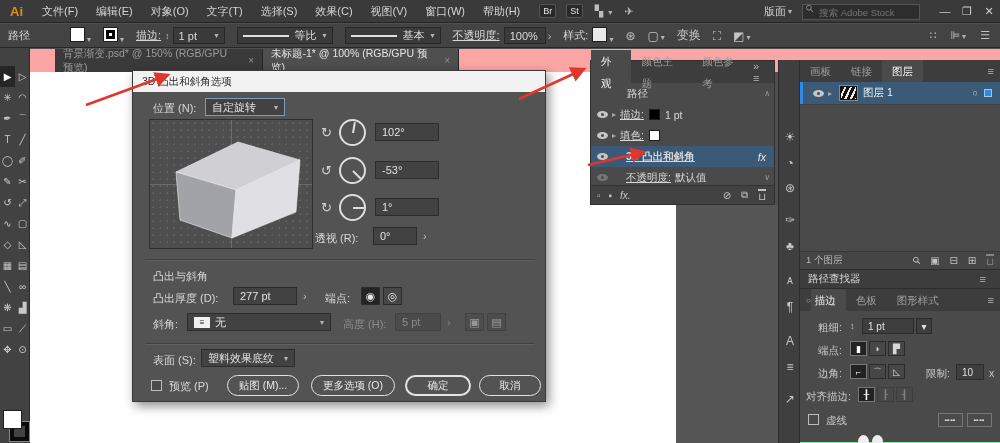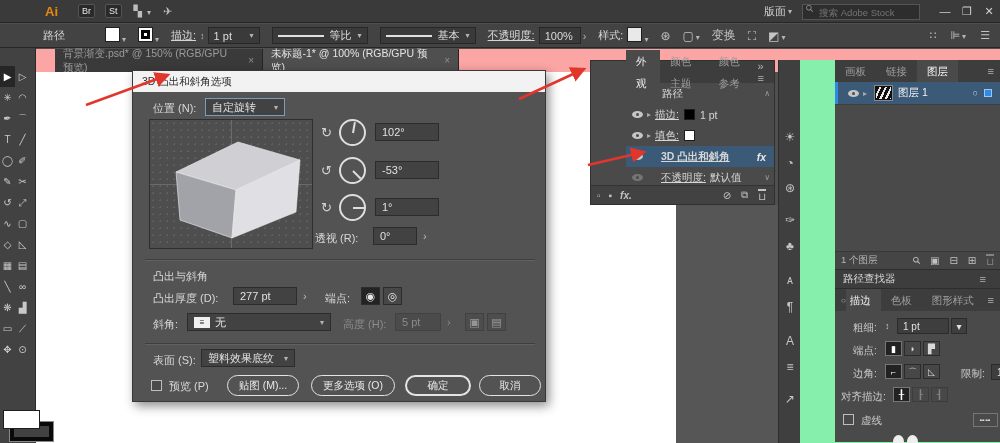--- a/index.html
+++ b/index.html
@@ -1,19 +1,19 @@
 <!DOCTYPE html>
 <html><head>
 <meta charset="utf-8">
 <style>
   * { margin:0; padding:0; box-sizing:border-box; }
   html,body { width:1000px; height:443px; overflow:hidden; background:#4f4f4f;
               font-family:"Liberation Sans","DejaVu Sans",sans-serif; }
   #app { position:relative; width:1000px; height:443px; background:#4f4f4f; }
-  .abs { position:absolute;padding-left:35px; }
+  .abs { position:absolute; }
 
   
   .menubar { left:0; top:0; width:1000px; height:23px; background:#3a3a3a;
              border-bottom:1px solid #262626; display:flex; align-items:center; }
   .ai-logo { color:#e8880c; font-weight:bold; font-size:13px; padding:0 10px; }
   .menu-items { display:flex; }
   .menu-item { color:#d4d4d4; font-size:11px; padding:0 9px; line-height:23px; cursor:default; }
   .badge { background:#2a2a2a; color:#e6e6e6; border:1px solid #555; font-size:9px;
            padding:1px 3px; border-radius:2px; margin-left:10px; }
   .mb-ico { color:#bdbdbd; font-size:11px; margin-left:12px; }
@@ -115,21 +115,21 @@
   .eye { display:inline-block; width:11px; height:7px; background:#c6c6c6; border-radius:50%;
          position:relative; margin:0 4px 0 6px; flex:none; }
   .eye::after { content:""; position:absolute; left:4px; top:2px; width:3px; height:3px;
                 background:#4a4a4a; border-radius:50%; }
   .eye.dim2 { opacity:.35; }
   .ap-chev { color:#aaa; font-size:8px; margin-right:4px; }
   .ap-sw { width:11px; height:11px; border:1px solid #1c1c1c; display:inline-block; margin:0 5px; }
   .ap-footer { position:absolute; left:0; bottom:0; width:100%; height:19px; background:#424242;
                border-top:1px solid #333; display:flex; align-items:center; color:#c2c2c2;
                font-size:10px; }
-  .fx-it { font-style:italic; font-weight:bold; }
+  .fx-it { font-style:italic; font-weight:normal; }
 
   .iconstrip { left:778px; top:60px; width:22px; height:383px; background:#3f3f3f;
                border-left:1px solid #2d2d2d; border-right:1px solid #2d2d2d; }
   .strip-ico { position:absolute; left:0; width:22px; text-align:center; color:#c6c6c6; font-size:12px; }
 
   .rightpanel { left:800px; top:60px; width:200px; height:383px; background:#86efac; font-size:10.5px; }
   .layer-row { position:relative; height:23px; background:#3a5a78; display:flex; align-items:center;
                color:#f0f0f0; border-bottom:1px solid #3f3f3f; }
   .layer-bar { width:3px; height:100%; background:#2e8ae6; margin-right:4px; }
   .thumb { width:17px; height:14px; background:repeating-linear-gradient(115deg,#111 0 3px,#eee 3px 5px);
@@ -157,20 +157,31 @@
   .arrows { position:absolute; left:0; top:0; width:1000px; height:443px; z-index:9;
             pointer-events:none; }
 </style>
 </head>
 <body>
 
 <div id="app">
 
   <div class="abs menubar">
     <span class="ai-logo">Ai</span>
+    <div class="menu-items">
+        <span class="menu-item">文件(F)</span>
+        <span class="menu-item">编辑(E)</span>
+        <span class="menu-item">对象(O)</span>
+        <span class="menu-item">文字(T)</span>
+        <span class="menu-item">选择(S)</span>
+        <span class="menu-item">效果(C)</span>
+        <span class="menu-item">视图(V)</span>
+        <span class="menu-item">窗口(W)</span>
+        <span class="menu-item">帮助(H)</span>
+      </div>
     <span class="badge">Br</span>
     <span class="badge">St</span>
     <span class="mb-ico">▚ <span class="chev">▾</span></span>
     <span class="mb-ico">✈</span>
     <div class="mb-right">
       <span class="layout-lbl">版面</span>
       <span class="chev">▾</span>
       <span class="search-wrap">
         <span class="search-glyph">⚲</span>
         <input class="searchbox" placeholder="搜索 Adobe Stock" style="">

